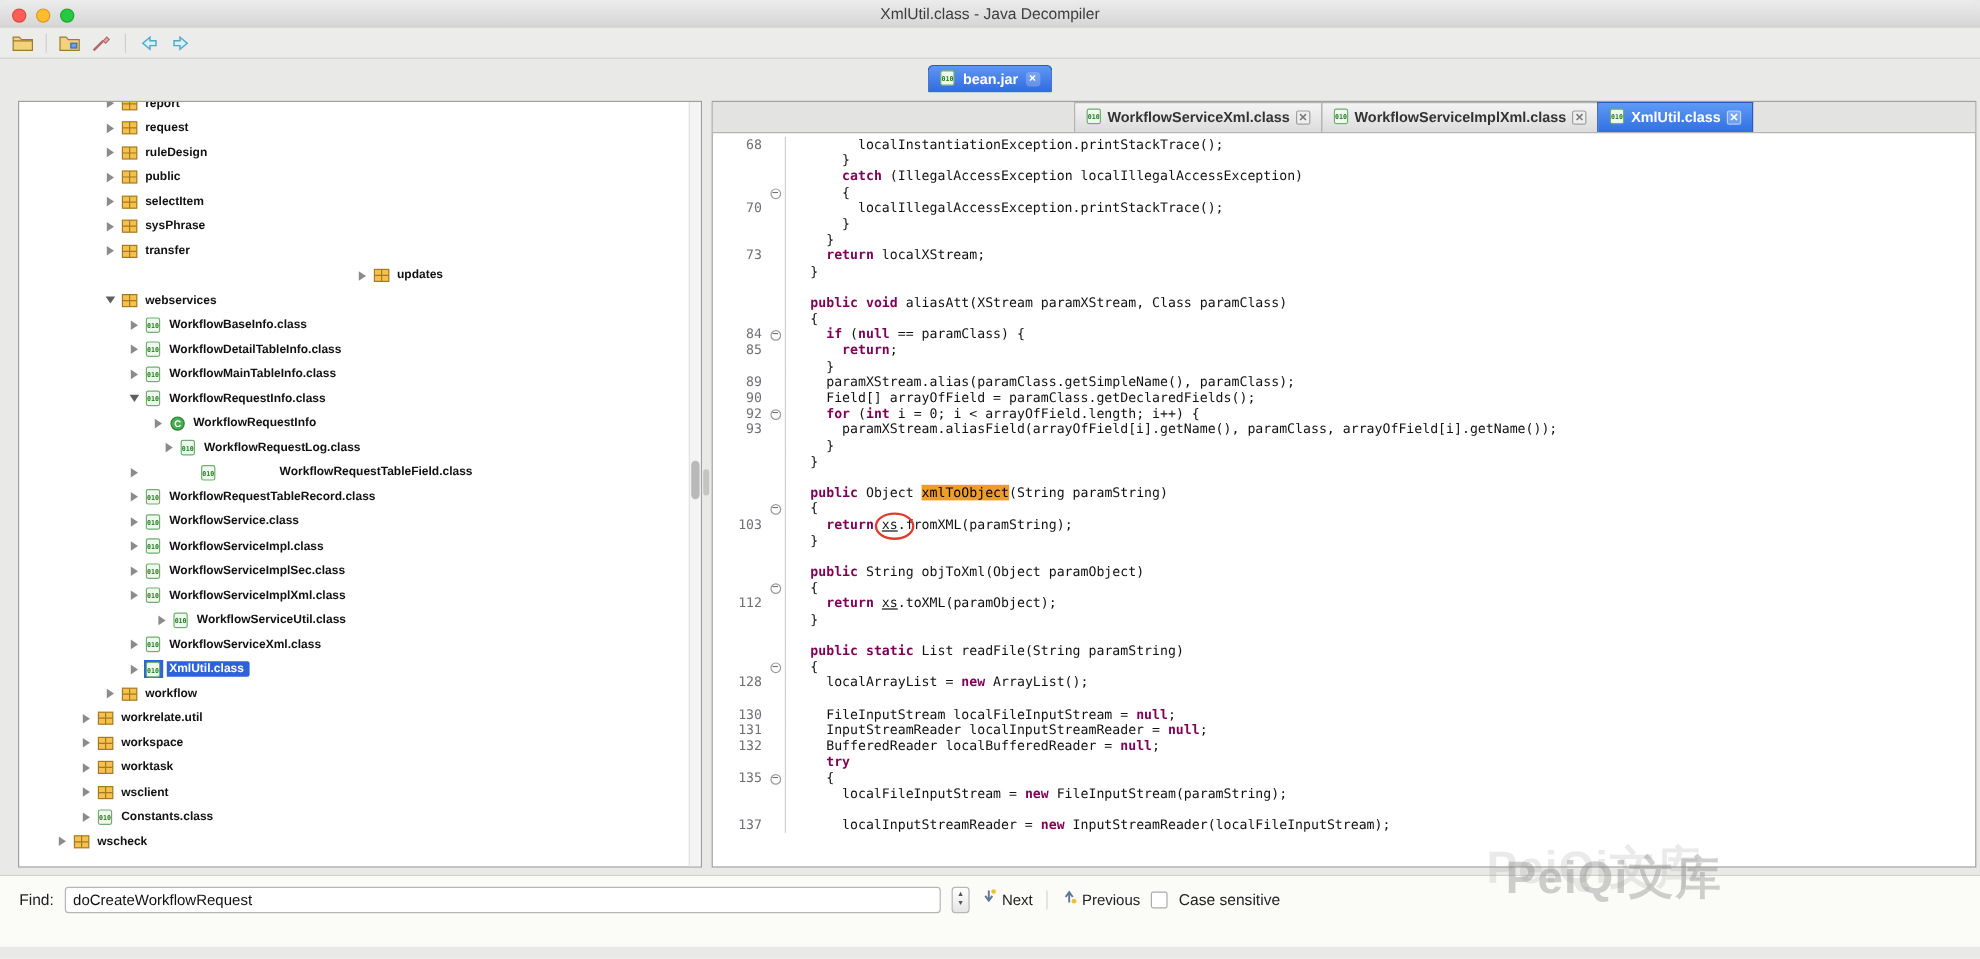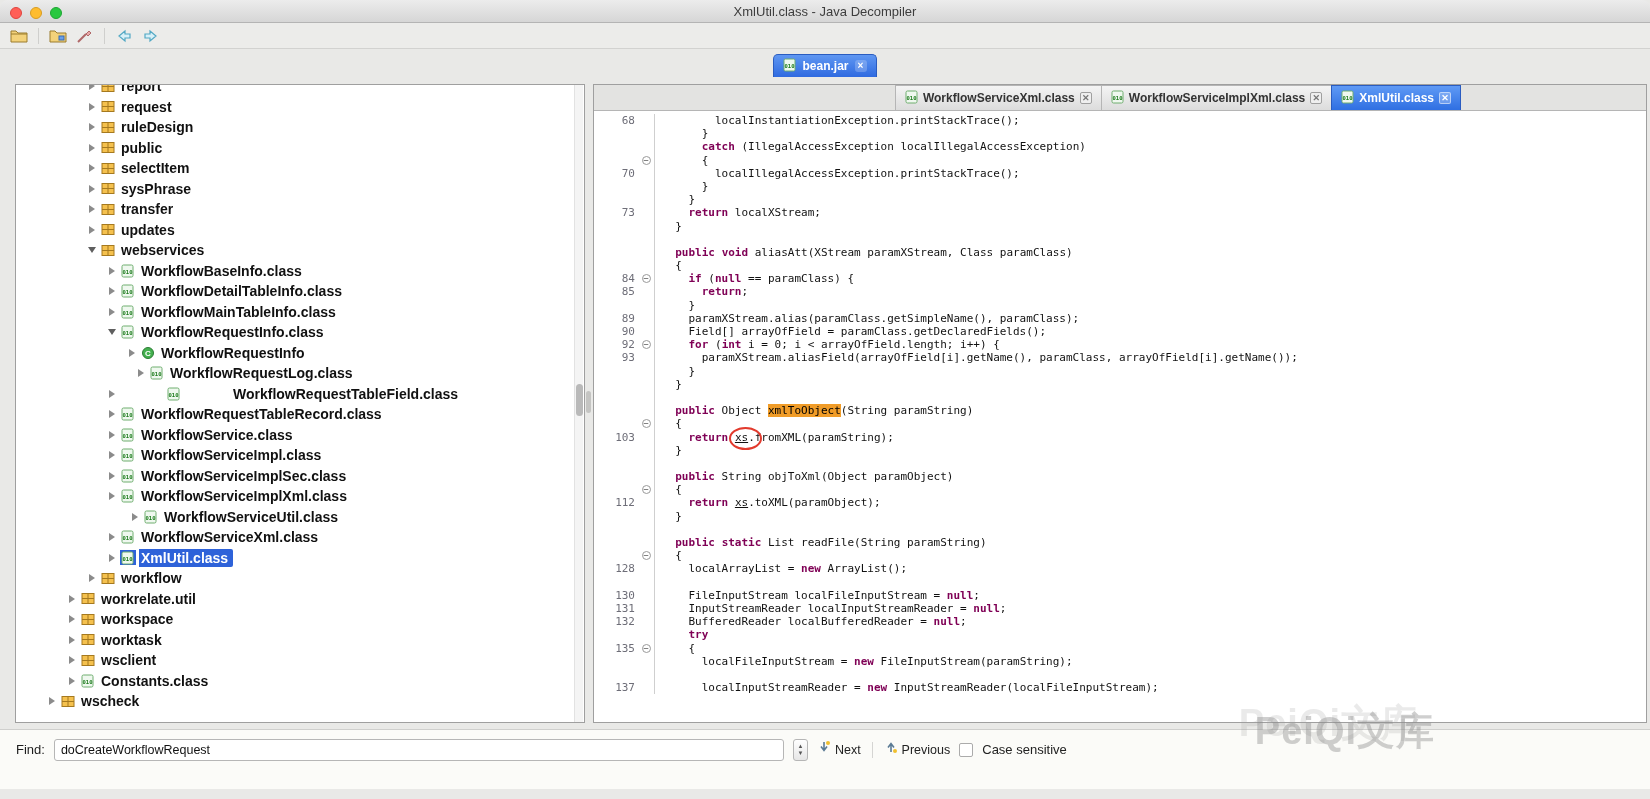--- a/index.html
+++ b/index.html
@@ -35,21 +35,21 @@
   .main { height:650px; display:flex; padding:5px 3px 6px 15px; }
 
   
   .tree-panel { width:570px; background:#fff; border:1px solid #9f9f9f; overflow:hidden; position:relative; }
   .tree-list { margin-top:-9px; }
   .tree-row { height:20.5px; display:flex; align-items:center; white-space:nowrap; cursor:default; }
   .arrow { width:12px; display:inline-flex; justify-content:center; margin-right:2px; flex:none; }
   .arrow.right::before { content:""; border-left:6px solid #8b8b8b; border-top:4px solid transparent; border-bottom:4px solid transparent; }
   .arrow.down::before { content:""; border-top:6px solid #5f5f5f; border-left:4px solid transparent; border-right:4px solid transparent; }
   .ticon { width:16px; height:15px; display:inline-flex; align-items:center; margin-right:3px; flex:none; padding-left:1px; }
-  .tlabel { font-size:14px; font-weight:bold; color:#111; padding:1px 5px 1px 2px; }
+  .tlabel { font-size:10px; font-weight:bold; color:#111; padding:1px 5px 1px 2px; }
   .tree-row.selected .ticon, .tree-row.selected .tlabel { background:#2e62d9; }
   .tree-row.selected .tlabel { color:#fff; border-radius:0 2px 2px 0; }
   .tree-scroll { position:absolute; right:1px; top:0; bottom:0; width:9px; background:#f4f4f4; border-left:1px solid #e2e2e2; }
   .tree-thumb { position:absolute; left:1px; width:7px; height:32px; top:47%; background:#b9b9b9; border-radius:4px; }
 
   
   .splitter { width:8px; position:relative; }
   .splitter-handle { position:absolute; top:48%; left:1px; width:5px; height:22px; background:#c4c4c2; border-radius:3px; }
 
   
@@ -228,21 +228,21 @@
           <span class="arrow right"></span>
           <span class="ticon">
             <svg width="14" height="13" viewBox="0 0 14 13">
               <rect x="1" y="1.5" width="12" height="10" fill="#f5c14e" stroke="#a5791f"></rect>
               <line x1="7" y1="1.5" x2="7" y2="11.5" stroke="#a5791f"></line>
               <line x1="1" y1="6.5" x2="13" y2="6.5" stroke="#a5791f"></line>
             </svg>
           </span>
           <span class="tlabel">transfer</span>
         </div>
-        <div class="tree-row" style="padding-left: 70px;">
+        <div class="tree-row" style="padding-left: 70px; justify-content: center;">
           <span class="arrow right"></span>
           <span class="ticon">
             <svg width="14" height="13" viewBox="0 0 14 13">
               <rect x="1" y="1.5" width="12" height="10" fill="#f5c14e" stroke="#a5791f"></rect>
               <line x1="7" y1="1.5" x2="7" y2="11.5" stroke="#a5791f"></line>
               <line x1="1" y1="6.5" x2="13" y2="6.5" stroke="#a5791f"></line>
             </svg>
           </span>
           <span class="tlabel">updates</span>
         </div>

